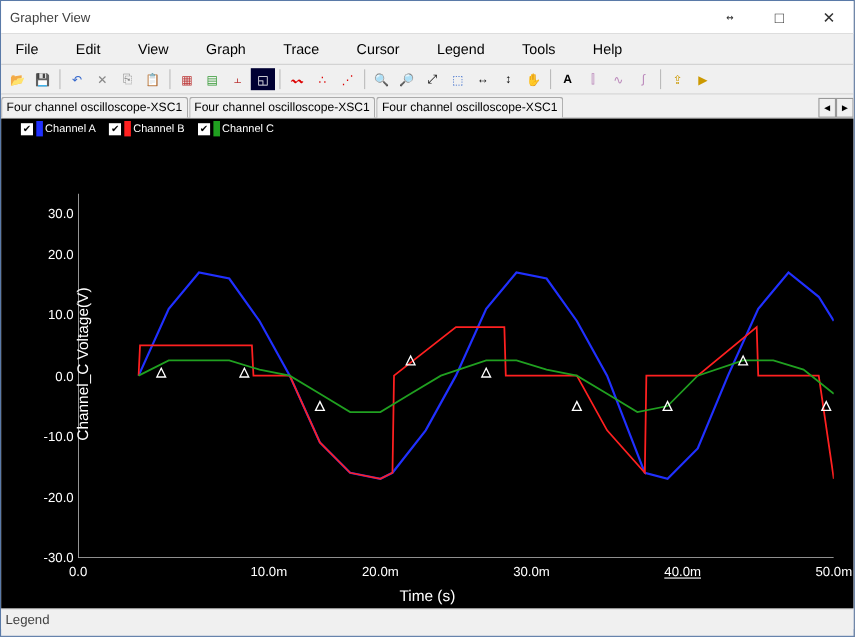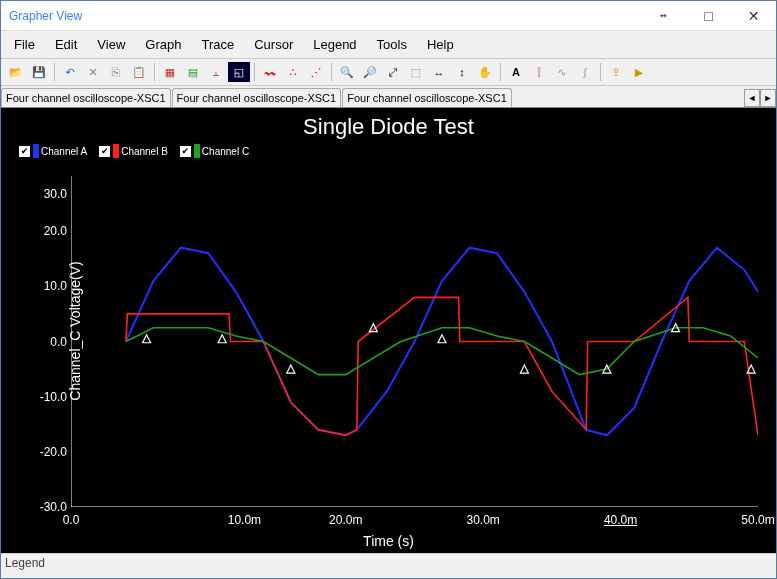--- a/index.html
+++ b/index.html
@@ -15,29 +15,29 @@
   }
   .titlebar {
     height: 30px;
     background: #fff;
     display: flex;
     align-items: center;
     justify-content: space-between;
     padding: 0 0 0 8px;
     border-bottom: 1px solid #ddd;
   }
-  .titlebar .title { font-size: 12px; color: #3b82f6; }
+  .titlebar .title { font-size: 12px; color: #404040; }
   .winbtns { display: flex; }
   .winbtn {
     width: 45px; height: 29px; display: flex; align-items: center; justify-content: center;
     color: #333; font-size: 14px; cursor: pointer;
   }
   .restore-icon { font-size: 11px; font-family: monospace; }
   .menubar {
-    background: #f0f0f0; padding: 3px 4px; display: flex; gap: 2px;
+    background: #f0f0f0; padding: 3px 4px; display: flex; gap: 16px;
     border-bottom: 1px solid #ccc;
   }
   .menuitem { padding: 3px 9px; cursor: pointer; font-size: 13px; }
   .toolbar {
     background: #f0f0f0; padding: 3px 4px; display: flex; gap: 1px;
     border-bottom: 1px solid #ccc; align-items: center;
     flex-wrap: nowrap;
   }
   .tbtn {
     width: 22px; height: 20px; display: flex; align-items: center; justify-content: center;
@@ -163,21 +163,20 @@
   <div class="tab">Four channel oscilloscope-XSC1</div>
   <div class="tab">Four channel oscilloscope-XSC1</div>
   <div class="tab">Four channel oscilloscope-XSC1</div>
   <div class="tabarrows">
     <div class="tabarrow">◄</div>
     <div class="tabarrow">►</div>
   </div>
 </div>
 
 <div class="plotarea">
-  <div class="plot-title">Single Diode Test</div>
   <div class="legend-strip">
     <div class="legend-item">
       <span class="legend-cb">✔</span>
       <span class="legend-swatch" style="background:#2030ff"></span>
       <span>Channel A</span>
     </div>
     <div class="legend-item">
       <span class="legend-cb">✔</span>
       <span class="legend-swatch" style="background:#ff2020"></span>
       <span>Channel B</span>

